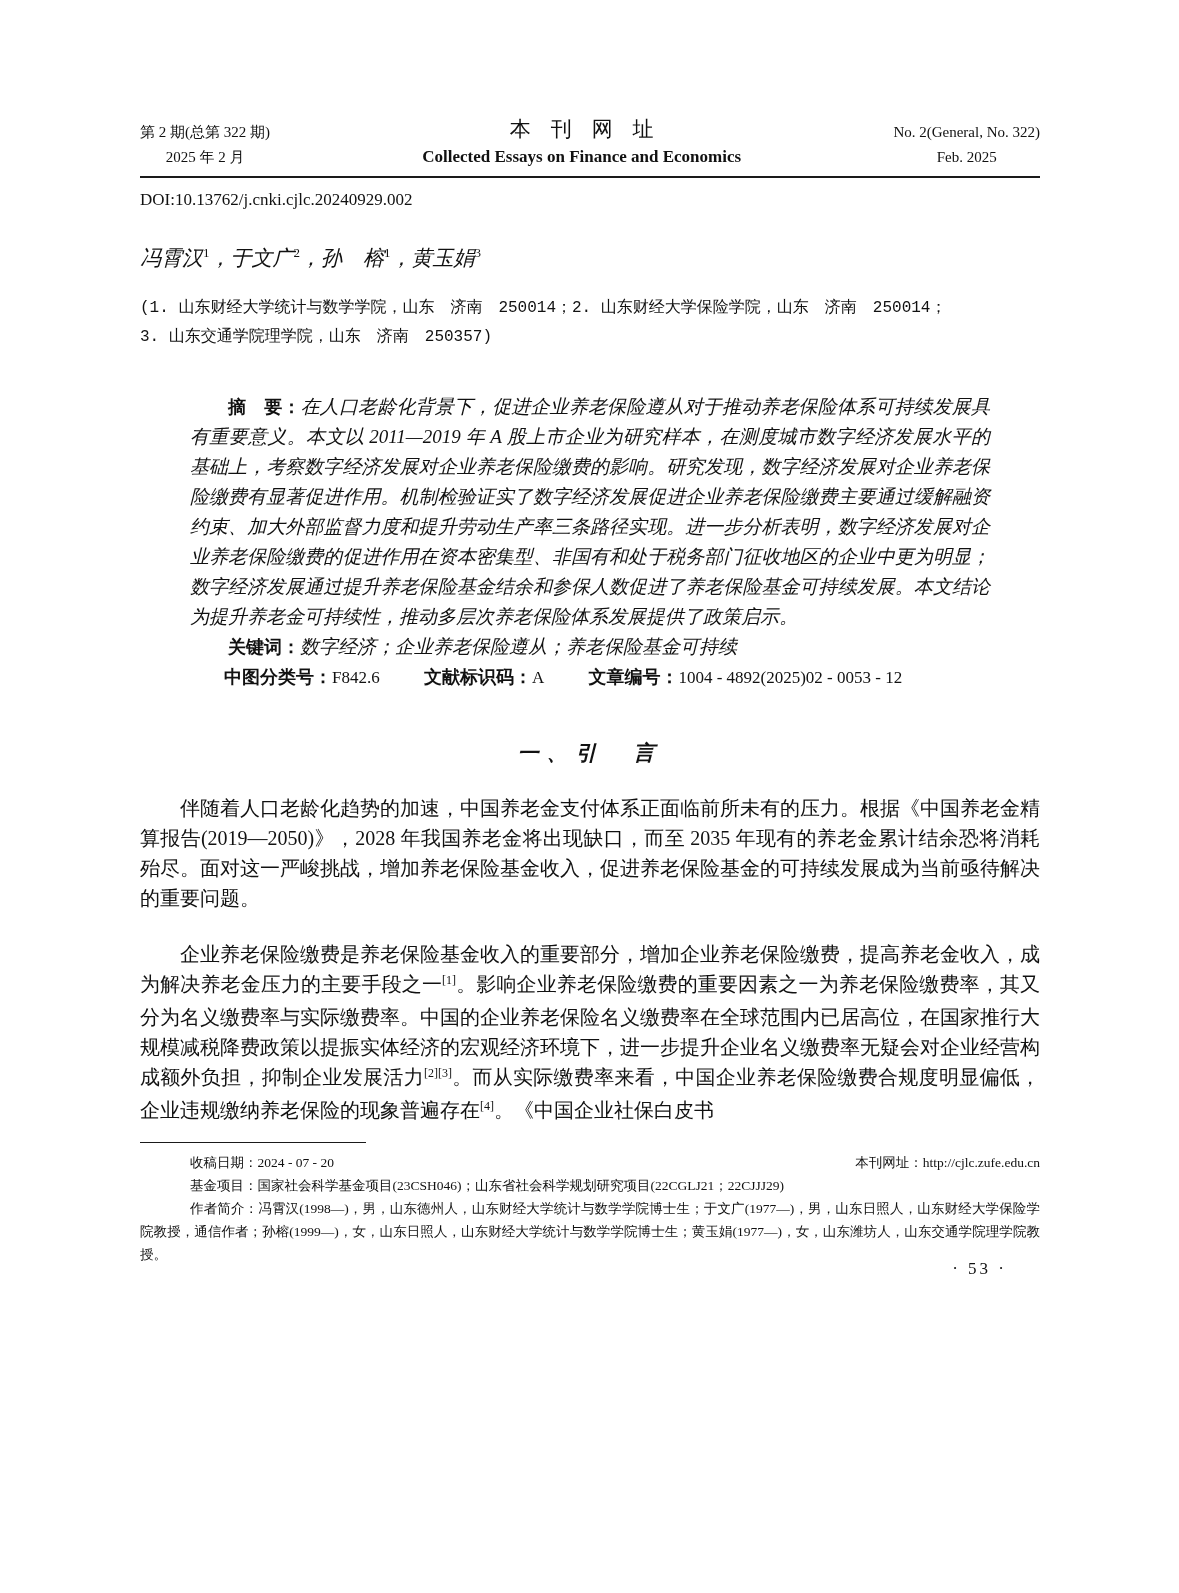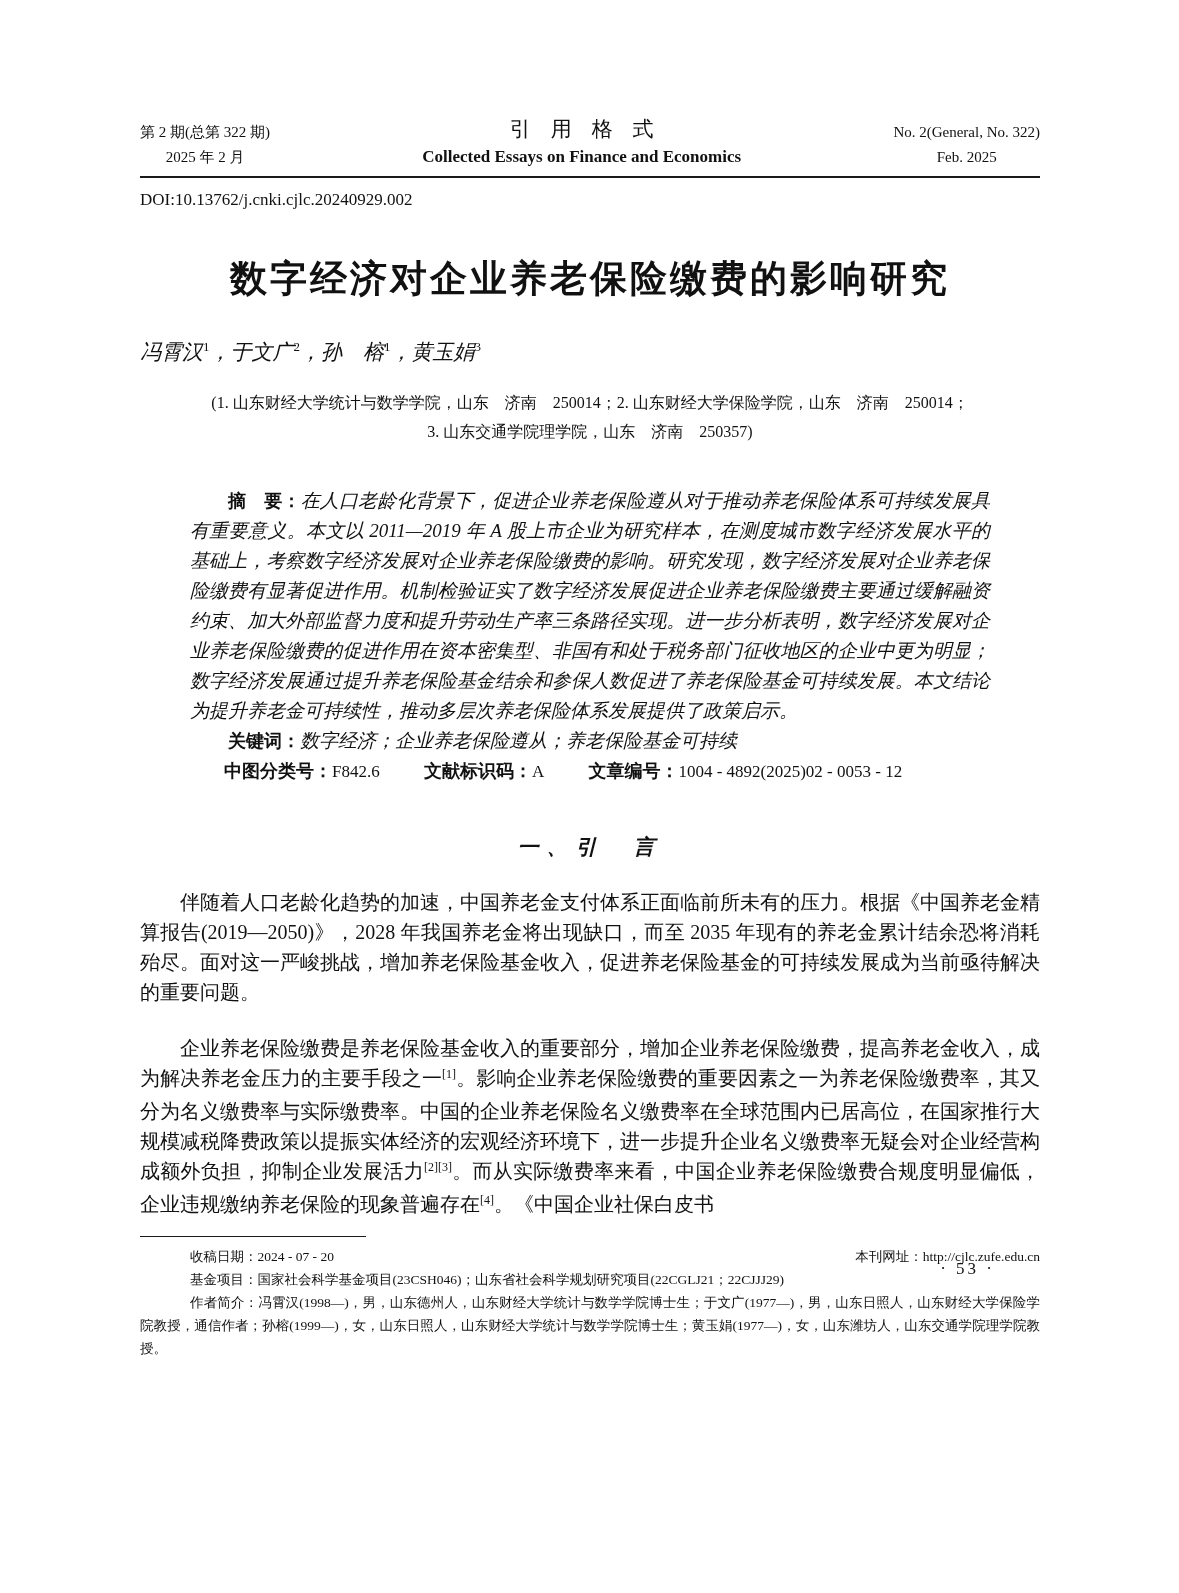--- a/index.html
+++ b/index.html
@@ -38,23 +38,24 @@
     letter-spacing: 3px;
   }
   .authors-line {
     margin-top: 34px;
     font-size: 21px;
     font-style: italic;
   }
   .authors-line sup { font-size: 13px; font-style: normal; }
   .affiliations {
     margin-top: 22px;
-    text-align: center;
+    text-align: left;
     font-size: 16px;
     line-height: 29px;
+    font-family: Liberation Mono, monospace;
   }
 
   
   .abstract-block {
     margin: 40px 50px 0 50px;
     font-size: 19px;
     line-height: 30px;
     text-align: justify;
   }
   .abstract-block p { margin: 0; text-indent: 2em; }
@@ -96,51 +97,50 @@
 
   
   .footnotes { margin-top: 14px; font-size: 13.5px; line-height: 23px; }
   .fn-rule { width: 226px; border: none; border-top: 1.5px solid #1a1a1a; margin: 0 0 8px 0; }
   .fn-row1 { display: flex; justify-content: space-between; }
   .fn-indent { padding-left: 50px; }
   .fn-bio { text-indent: 50px; text-align: justify; margin: 0; }
 
   .page-number {
     position: absolute;
-    right: 184px;
+    right: 172px;
     bottom: 116px;
     font-size: 17px;
     letter-spacing: 3px;
   }
 </style>
 </head>
 <body>
 
 <div class="page">
   <div class="content">
 
     <div class="journal-header">
       <div class="jh-col">
         <div>第 2 期(总第 322 期)</div>
         <div>2025 年 2 月</div>
       </div>
       <div class="jh-col">
-        <div class="jh-title-cn">引用格式</div>
+        <div class="jh-title-cn">本刊网址</div>
         <div class="jh-title-en">Collected Essays on Finance and Economics</div>
       </div>
       <div class="jh-col">
         <div>No. 2(General, No. 322)</div>
         <div>Feb. 2025</div>
       </div>
     </div>
     <hr class="header-rule">
 
     <div class="doi">DOI:10.13762/j.cnki.cjlc.20240929.002</div>
 
-    <h1 class="article-title">数字经济对企业养老保险缴费的影响研究</h1>
 
     <div class="authors-line">
       <span>冯霄汉</span><sup>1</sup><span>，</span><span>于文广</span><sup>2</sup><span>，</span><span>孙　榕</span><sup>1</sup><span>，</span><span>黄玉娟</span><sup>3</sup>
     </div>
 
     <div class="affiliations">
       <div>(1. 山东财经大学统计与数学学院，山东　济南　250014；2. 山东财经大学保险学院，山东　济南　250014；</div>
       <div>3. 山东交通学院理学院，山东　济南　250357)</div>
     </div>
 

